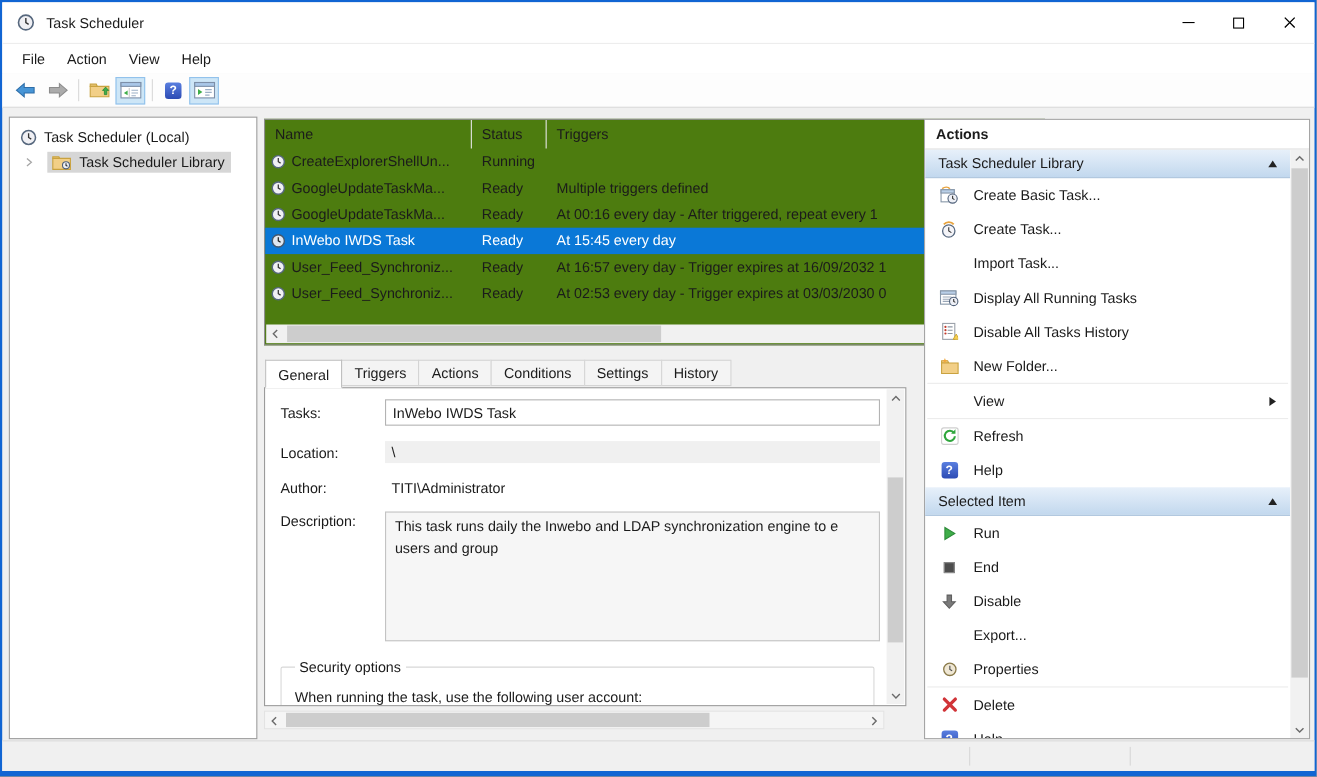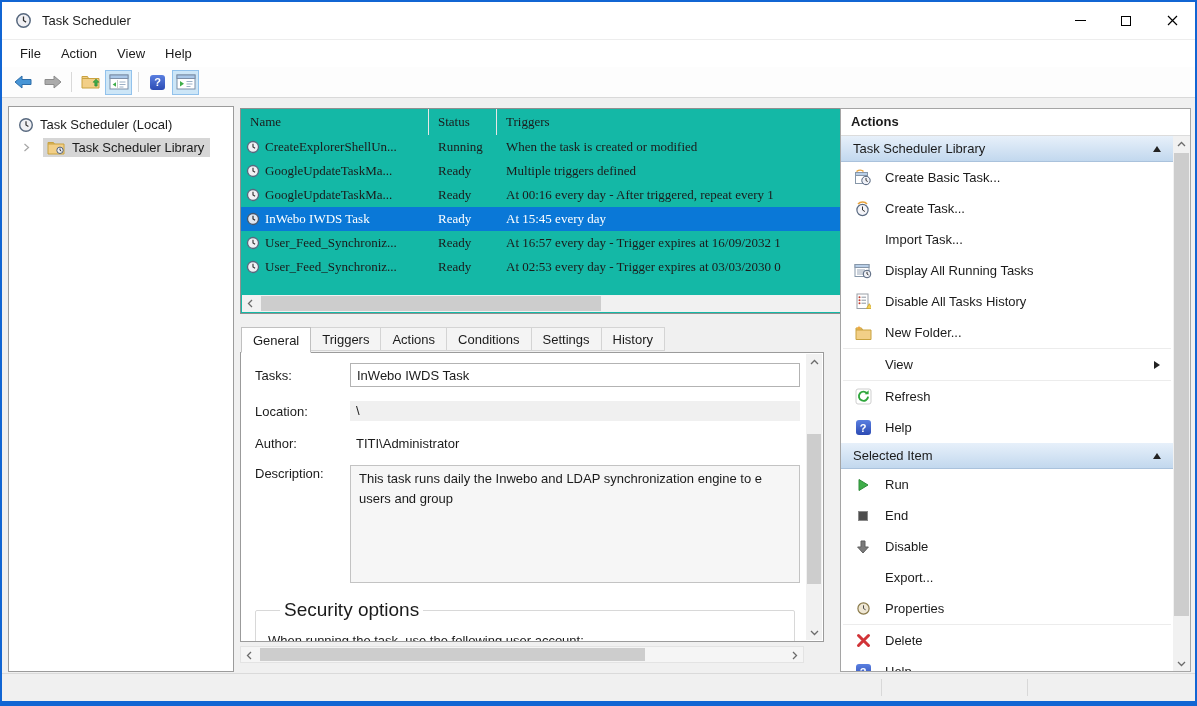--- a/index.html
+++ b/index.html
@@ -35,22 +35,22 @@
   .left-panel { left:6px; top:104px; width:226px; height:566px; background:#fff;
                 border:1px solid #9b9b9b; padding-top:6px; overflow:hidden; }
   .tree-row { height:23px; display:flex; align-items:center; white-space:nowrap; }
   .tree-row .ic { margin-right:6px; display:flex; }
   .tree-root { padding-left:9px; }
   .tree-child { padding-left:13px; }
   .tree-sel { display:flex; align-items:center; background:#d6d6d6; padding:2px 6px 2px 4px; margin-left:6px; }
   .tree-sel .ic { margin-right:7px; }
 
   
-  .list-box { left:238px; top:106px; width:710px; height:206px; background:#14b8a6;
-              border:1px solid #8f8f8f; overflow:hidden;font-family:Liberation Serif, serif; }
+  .list-box { left:238px; top:106px; width:710px; height:206px; background:#4d7c0f;
+              border:1px solid #8f8f8f; overflow:hidden; }
   .lv-header { display:grid; grid-template-columns:188px 68px 1fr; height:26px; line-height:25px; }
   .lv-header > div { padding-left:9px; border-right:1px solid #e6e6e6; overflow:hidden; white-space:nowrap; }
   .lv-header > div:last-child { border-right:none; }
   .lv-row { display:grid; grid-template-columns:188px 68px 1fr; height:24px; line-height:24px;
             white-space:nowrap; }
   .lv-row > div { overflow:hidden; padding-left:9px; }
   .lv-name { display:flex; align-items:center; padding-left:5px !important; }
   .lv-name .ic { margin-right:5px; display:flex; flex:none; }
   .lv-row.selected { background:#0a78d7; color:#fff; }
 
@@ -79,21 +79,21 @@
                 font-family:"Liberation Sans",sans-serif; font-size:13px; padding:0 6px; color:#1b1b1b; }
   .loc-strip { height:20px; background:#f0f0f0; line-height:20px; padding-left:6px; margin-top:0; }
   .author-val { padding-left:6px; }
   .mt14 { margin-top:14px; }
   .desc-row { align-items:start !important; }
   .desc-box { width:450px; height:118px; border:1px solid #c3c3c3; background:#f6f6f6;
               padding:3px 8px; line-height:20px; overflow:hidden; }
   .desc-line1 { white-space:nowrap; overflow:hidden; }
   .sec-group { margin-top:16px; width:540px; border:1px solid #d8d8d8; border-radius:2px;
                padding:6px 8px 30px 8px; }
-  .sec-group legend { padding:0 4px; margin-left:16px; font-size:19px; }
+  .sec-group legend { padding:0 4px; margin-left:4px; font-size:13px; }
   .sec-text { margin:6px 0 0 4px; }
   .details-vscroll { right:1px; top:1px; bottom:1px; }
   .details-hscroll { left:238px; top:644px; width:564px; border:1px solid #e3e3e3; background:#f5f5f5; }
 
   
   .actions-panel { left:838px; top:106px; width:351px; height:564px; background:#fff;
                    border:1px solid #a5a5a5; overflow:hidden; }
   .actions-title { height:27px; line-height:26px; font-weight:bold; padding-left:10px;
                    border-bottom:1px solid #dcdcdc; background:#fff; }
   .actions-body { position:absolute; left:0; top:27px; right:17px; bottom:0; overflow:hidden; }
@@ -240,21 +240,20 @@
       <div class="lv-name">
           <span class="ic">
             <svg width="14" height="14" viewBox="0 0 16 16">
               <circle cx="8" cy="8" r="6.3" fill="#f0f0f4" stroke="#57687e" stroke-width="1.5"></circle>
               <path d="M8 4.2V8l2.4 1.5" stroke="#333" stroke-width="1.3" fill="none"></path>
             </svg>
           </span>
           <span>CreateExplorerShellUn...</span>
         </div>
       <div>Running</div>
-      <div>When the task is created or modified</div>
     </div>
     <div class="lv-row">
       <div class="lv-name">
           <span class="ic">
             <svg width="14" height="14" viewBox="0 0 16 16">
               <circle cx="8" cy="8" r="6.3" fill="#f0f0f4" stroke="#57687e" stroke-width="1.5"></circle>
               <path d="M8 4.2V8l2.4 1.5" stroke="#333" stroke-width="1.3" fill="none"></path>
             </svg>
           </span>
           <span>GoogleUpdateTaskMa...</span>

